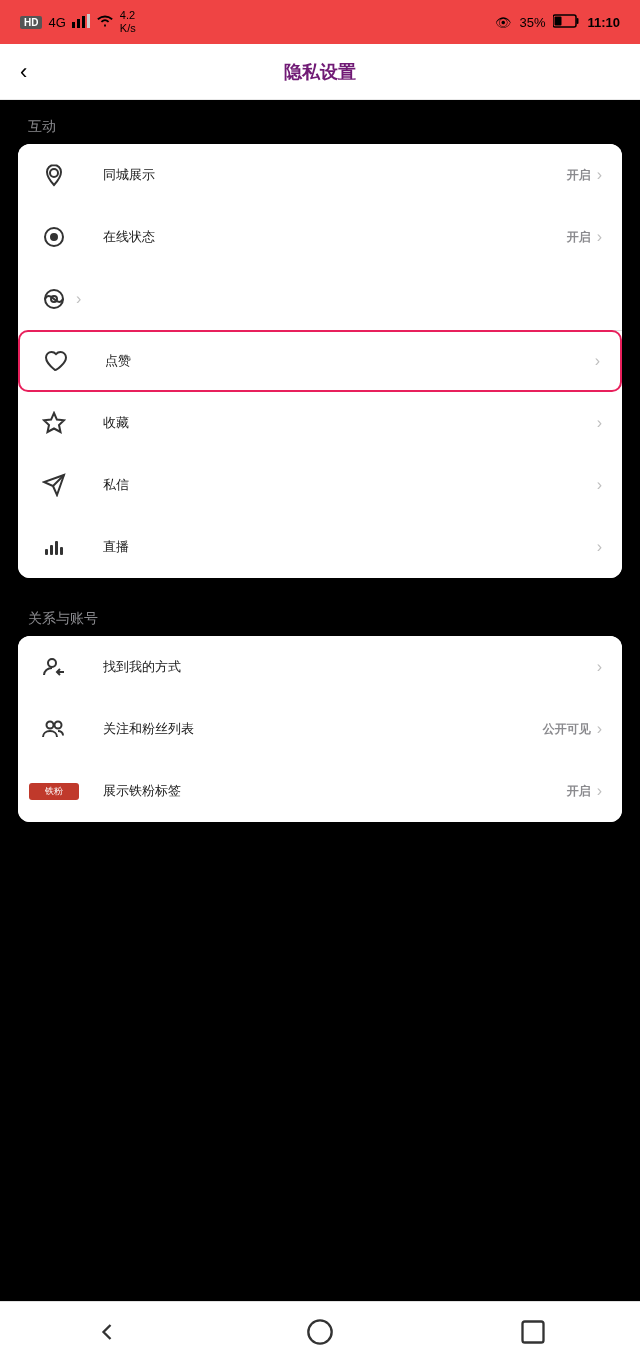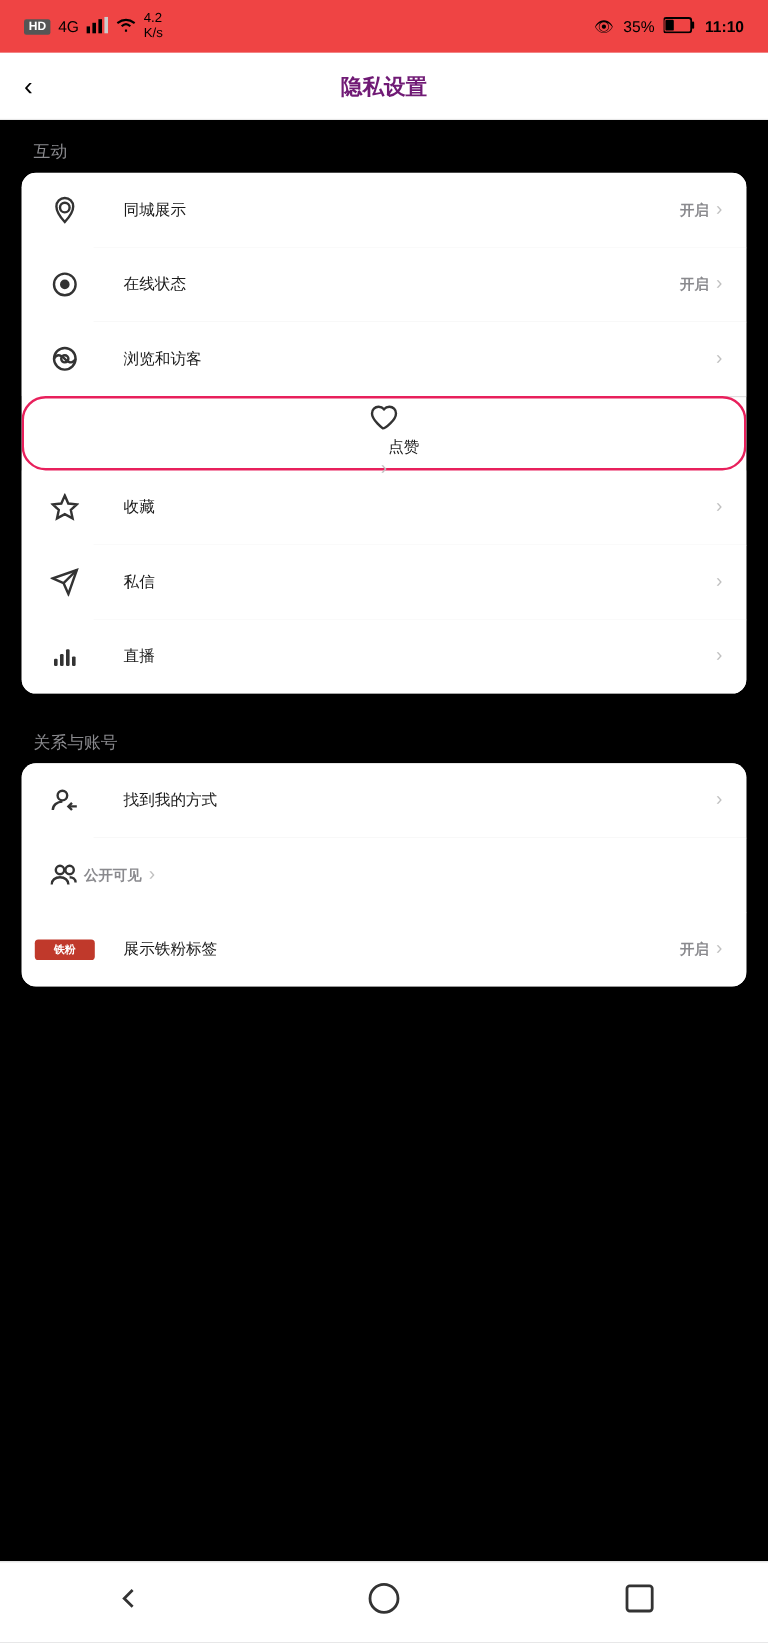--- a/index.html
+++ b/index.html
@@ -85,25 +85,24 @@
       content: '';
       position: absolute;
       bottom: 0;
       left: 60px;
       right: 0;
       height: 0.5px;
       background: #e0e0e0;
     }
     .menu-item.highlighted {
       border: 2.5px solid #e8205c;
-      border-radius: 20px;
+      border-radius: 10px;
       background: #fff;
       margin: 0;
       z-index: 1;
-      flex-direction: column;
     }
     .menu-item.highlighted::after {
       display: none;
     }
 
     .item-icon {
       width: 32px;
       height: 32px;
       display: flex;
       align-items: center;
@@ -148,21 +147,21 @@
       justify-content: center;
       width: 50px;
       height: 50px;
     }
 
     
     .badge-icon {
       background: #c0392b;
       color: #fff;
       font-size: 9px;
-      font-weight: bold;
+      font-weight: normal;
       padding: 2px 16px;
       border-radius: 3px;
       letter-spacing: 0;
       white-space: nowrap;
     }
 
     .group-spacing {
       margin-bottom: 14px;
     }
   </style>
@@ -240,21 +239,20 @@
     </div>
 
     <div class="menu-item">
       <span class="item-icon">
         <svg width="24" height="24" viewBox="0 0 24 24" fill="none" stroke="#333" stroke-width="2">
             <circle cx="12" cy="12" r="9"></circle>
             <circle cx="12" cy="12" r="3"></circle>
             <path d="M3 12 Q6 6 12 12 Q18 18 21 12"></path>
           </svg>
       </span>
-      <span class="item-label">浏览和访客</span>
       <span class="item-value"></span>
       <span class="chevron">›</span>
     </div>
 
     <div class="menu-item highlighted">
       <span class="item-icon">
         <svg width="24" height="24" viewBox="0 0 24 24" fill="none" stroke="#333" stroke-width="2">
             <path d="M12 21C12 21 3 14 3 8.5C3 5.42 5.42 3 8.5 3C10.24 3 11.91 3.81 13 5.08C14.09 3.81 15.76 3 17.5 3C20.58 3 23 5.42 23 8.5C23 14 14 21 12 21Z" transform="translate(-1,0)"></path>
           </svg>
       </span>
@@ -323,20 +321,21 @@
 
     <div class="menu-item">
       <span class="item-icon">
         <svg width="24" height="24" viewBox="0 0 24 24" fill="none" stroke="#333" stroke-width="2">
             <circle cx="8" cy="8" r="3.5"></circle>
             <circle cx="16" cy="8" r="3.5"></circle>
             <path d="M1 20c0-3.5 3-6 7-6s7 2.5 7 6"></path>
             <path d="M16 14c2.5 0 5 1.5 5 4.5"></path>
           </svg>
       </span>
+      <span class="item-label">关注和粉丝列表</span>
       <span class="item-value">公开可见</span>
       <span class="chevron">›</span>
     </div>
 
     <div class="menu-item">
       <span class="item-icon">
         <span class="badge-icon">铁粉</span>
       </span>
       <span class="item-label">展示铁粉标签</span>
       <span class="item-value">开启</span>

